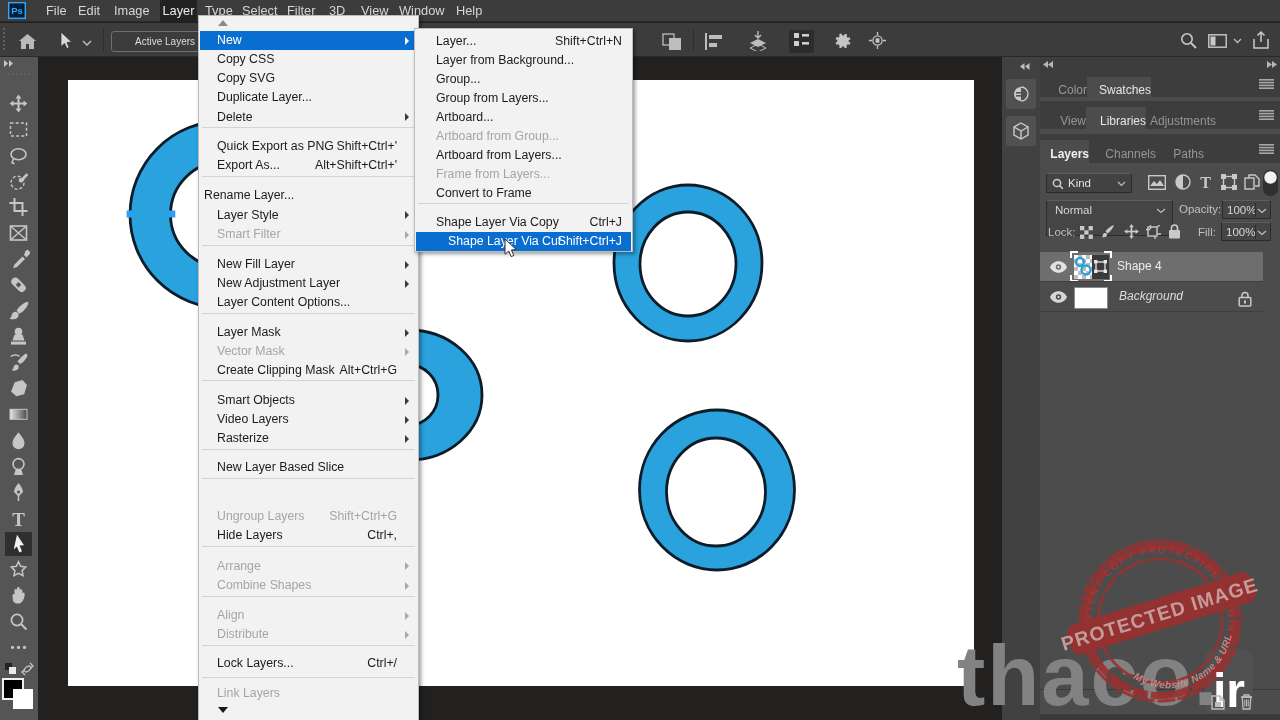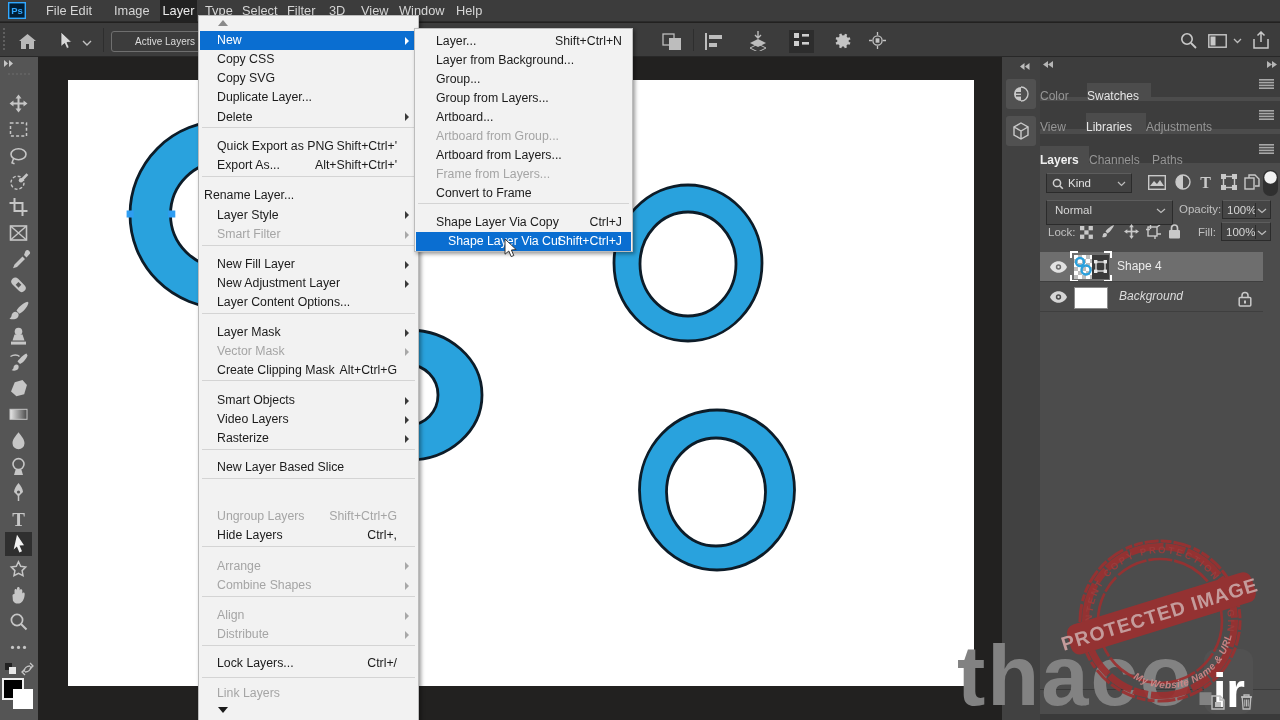--- a/index.html
+++ b/index.html
@@ -7,21 +7,21 @@
 
 #menubar{position:absolute;left:0;top:0;width:1280px;height:22px;background:#3c3c3c;border-bottom:1px solid #2b2b2b}
 #menubar .mb{position:absolute;top:0;height:22px;line-height:22px;color:#d6d6d6;font-size:12.8px}
 #optbar{position:absolute;left:0;top:23px;width:1280px;height:34px;background:#3c3c3c;border-bottom:1px solid #282828}
 #toolbar{position:absolute;left:0;top:57px;width:38px;height:663px;background:#555}
 #canvas{position:absolute;left:68px;top:80px;width:906px;height:606px;background:#fff}
 #strip{position:absolute;left:1002px;top:57px;width:38px;height:663px;background:#414141}
 #dock{position:absolute;left:1040px;top:57px;width:240px;height:663px;background:#4c4c4c}
 
 .tabbar{position:absolute;left:0;width:240px;height:26px;background:#3d3d3d}
-.tab{position:absolute;top:12px;height:26px;line-height:26px;text-align:left;font-size:12px;color:#969696}
+.tab{position:absolute;top:6px;height:26px;line-height:26px;text-align:right;font-size:12px;color:#969696}
 .tab.on{background:#4c4c4c;color:#e6e6e6}
 .ham{position:absolute;right:6px;width:15px}
 
 .combo{position:absolute;background:#454545;border:1px solid #2b2b2b;border-top-color:#5d5d5d;color:#d6d6d6;font-size:11.5px}
 .lbl{position:absolute;color:#c0c0c0;font-size:11.5px}
 
 .wmenu{position:absolute;background:#f2f2f2;border:1px solid #bcbcbc;box-shadow:2px 2px 4px rgba(0,0,0,.4);z-index:50}
 .mi{position:absolute;left:1px;right:1px;height:19.2px;line-height:19.2px;font-size:12.3px;color:#1b1b1b;white-space:nowrap}
 .mi.g{color:#a5a5a5}
 .mi.hl{background:#0a6ed1;color:#fff}
@@ -35,21 +35,21 @@
 #irtile{position:absolute;left:1204px;top:649px;width:49px;height:65px;background:#515151;border-radius:12px;z-index:59}
 #ir{position:absolute;left:1213px;top:667px;font-size:48px;line-height:48px;font-weight:bold;color:#fff;z-index:62}
 </style></head>
 <body>
 <div id="menubar">
   <svg class="abs" style="left:8px;top:2px" width="18" height="17" viewBox="0 0 18 17">
       <rect x="0.7" y="0.7" width="16.6" height="15.6" fill="#001e36" stroke="#31a8ff" stroke-width="1.4"></rect>
       <text x="9" y="12" font-size="9.5" fill="#31a8ff" text-anchor="middle" font-family="Liberation Sans" font-weight="bold">Ps</text>
     </svg>
   <span class="mb" style="left:46px">File</span>
-  <span class="mb" style="left:70px">Edit</span>
+  <span class="mb" style="left:78px">Edit</span>
   <span class="mb" style="left:114px">Image</span>
   <span class="mb" style="left:160px;width:37px;text-align:center;background:#222;color:#ececec">Layer</span>
   <span class="mb" style="left:205px">Type</span>
   <span class="mb" style="left:242px">Select</span>
   <span class="mb" style="left:287px">Filter</span>
   <span class="mb" style="left:329px">3D</span>
   <span class="mb" style="left:361px">View</span>
   <span class="mb" style="left:399px">Window</span>
   <span class="mb" style="left:456px">Help</span>
 </div>
@@ -378,21 +378,21 @@
     </svg>
   <svg class="abs" style="left:204px;top:117px" width="16" height="16" viewBox="0 0 16 16">
       <rect x="1" y="4" width="9" height="11" fill="none" stroke="#c9c9c9" stroke-width="1.4"></rect>
       <path d="M5 4V1h6l4 4v7h-4" fill="none" stroke="#c9c9c9" stroke-width="1.4"></path>
     </svg>
   <div class="abs" style="left:223px;top:113px;width:15px;height:26px;background:#303030;border-radius:7px"></div>
   <svg class="abs" style="left:223px;top:113px" width="15" height="26">
       <circle cx="7.5" cy="7.5" r="6.2" fill="#f2f2f2"></circle>
     </svg>
 
-  <div class="combo" style="left:6px;top:143px;width:127px;height:25px">
+  <div class="combo" style="left:6px;top:143px;width:127px;height:36px">
     <span class="abs" style="left:8px;top:2.5px">Normal</span>
     <svg class="abs" style="right:6px;top:7px" width="10" height="6">
         <path d="M1 1l4 3.5L9 1" fill="none" stroke="#bdbdbd" stroke-width="1.2"></path>
       </svg>
   </div>
   <span class="lbl" style="left:139px;top:146px">Opacity:</span>
   <div class="combo" style="left:182px;top:143px;width:49px;height:19px">
     <span class="abs" style="left:4px;top:2.5px">100%</span>
     <div class="abs" style="right:14px;top:2px;width:1px;height:14px;background:#2d2d2d"></div>
     <svg class="abs" style="right:3px;top:7px" width="10" height="6">

